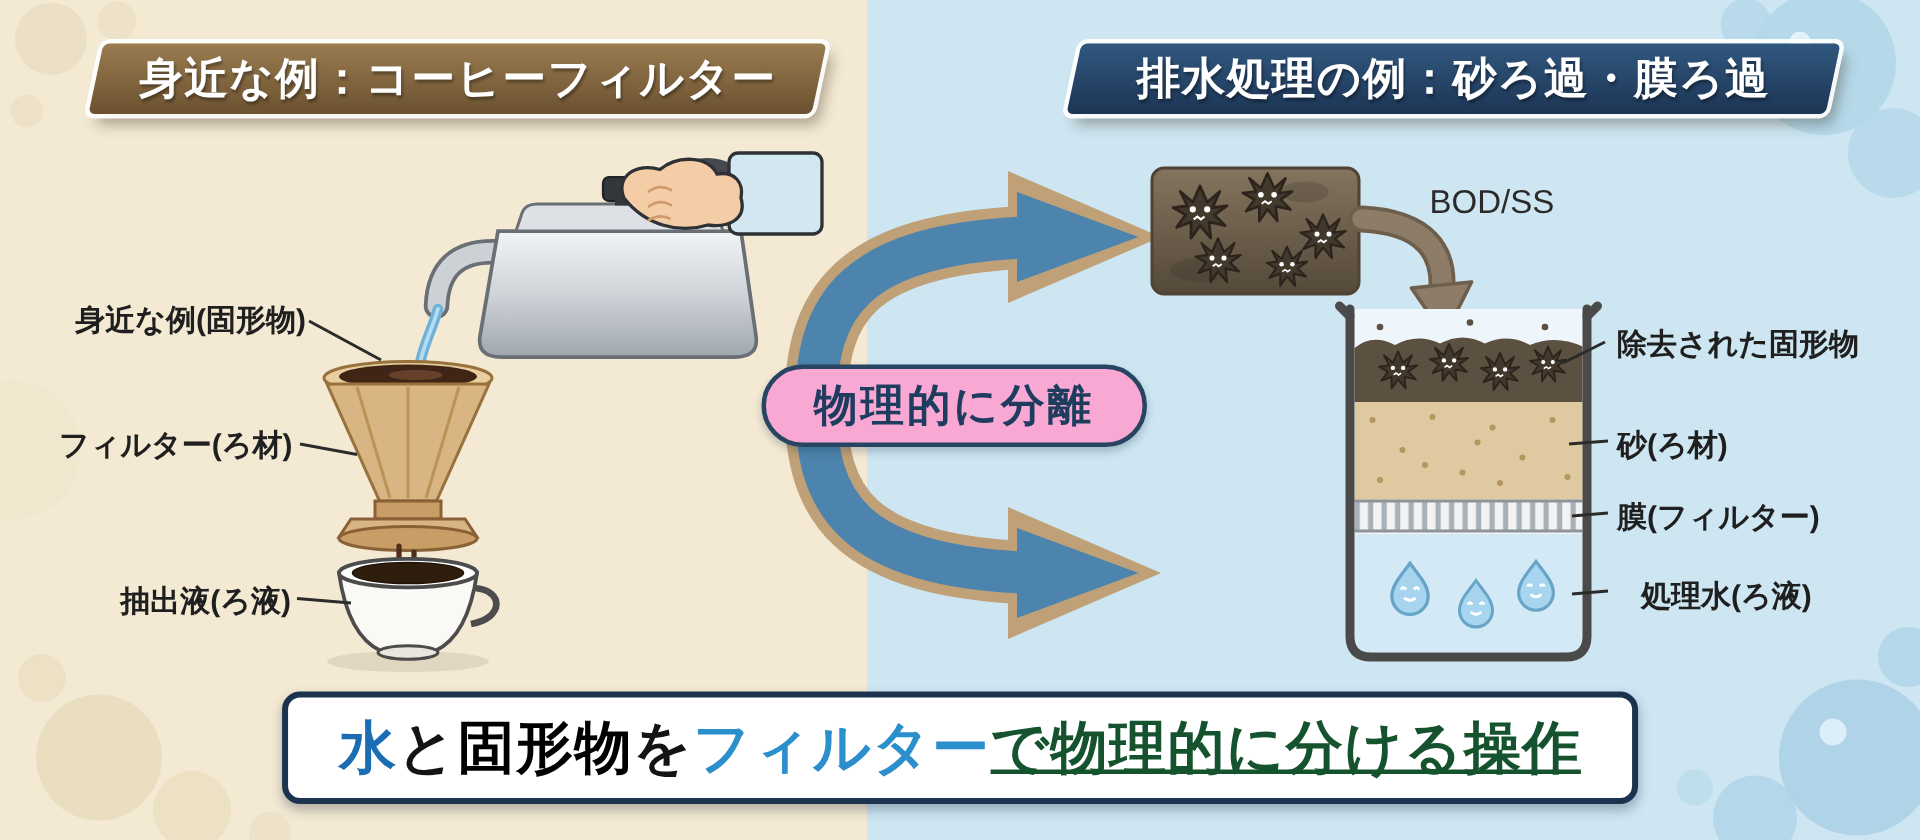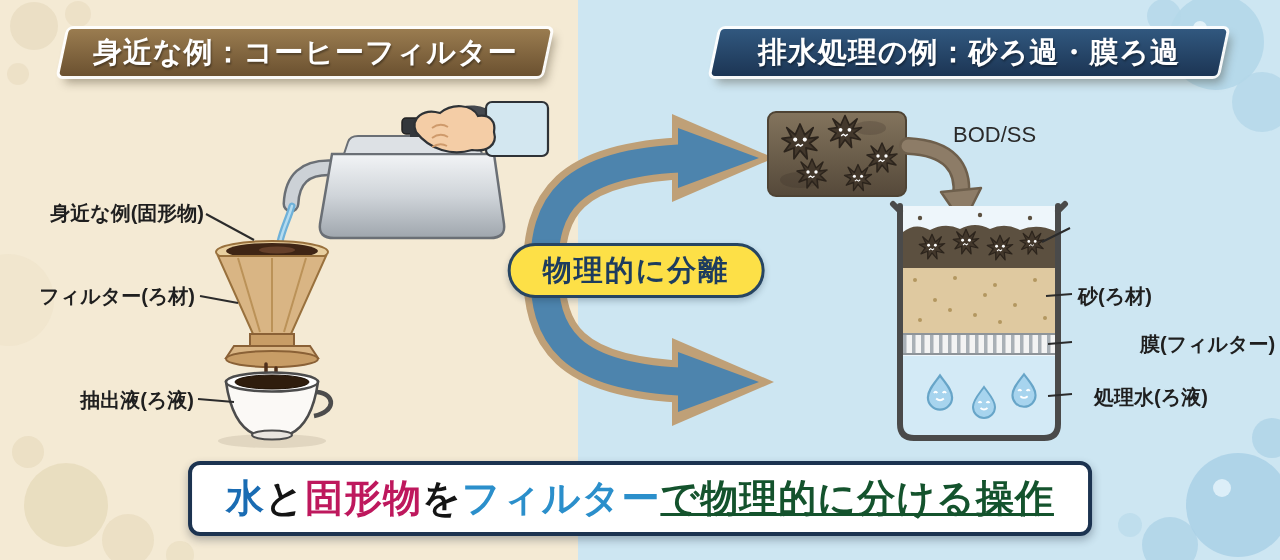--- a/index.html
+++ b/index.html
@@ -17,26 +17,26 @@
   .banner-right { left:716px; width:506px; background:linear-gradient(180deg,#31587f,#1c3554); }
   .banner span { transform:skewX(12deg); color:#ffffff; font-weight:700; font-size:29px;
                  letter-spacing:1px; text-shadow:1px 2px 2px rgba(0,0,0,.35); white-space:nowrap; }
 
   .lbl { position:absolute; font-weight:700; font-size:20px; color:#1f1f1f; white-space:nowrap; }
   #lbl-coffee   { top:200px; right:1076px; }
   #lbl-filter   { top:283px; right:1085px; }
   #lbl-extract  { top:387px; right:1086px; }
   #lbl-removed  { top:216px; left:1078px; }
   #lbl-sand     { top:283px; left:1078px; }
-  #lbl-membrane { top:331px; left:1140px;text-align:right; }
+  #lbl-membrane { top:331px; left:1078px;text-align:right; }
   #lbl-treated  { top:384px; left:1078px;margin-left:16px; }
   #lbl-bodss    { position:absolute; top:122px; left:953px; font-weight:400; font-size:22px; color:#2a2a2a; }
 
   .pill { position:absolute; top:243px; left:636px; transform:translateX(-50%); height:55px;
-          padding:0 32px; background:#fde047; border:3px solid #274562; border-radius:30px;
+          padding:0 32px; background:#f9a8d4; border:3px solid #274562; border-radius:30px;
           display:flex; align-items:center; 
           box-shadow:0 3px 6px rgba(20,40,60,.25);font-family:Liberation Serif, serif; }
   .pill span { font-weight:700; font-size:29px; color:#1d3c5e; white-space:nowrap; letter-spacing:2px; }
 
   .bottom-banner { position:absolute; top:461px; left:50%; transform:translateX(-50%);
           background:#ffffff; border:4px solid #1c3350; border-radius:12px;
           padding:8px 34px; box-shadow:0 4px 8px rgba(20,30,50,.3); white-space:nowrap; }
   .bottom-banner span { font-weight:800; font-size:38px; letter-spacing:1px; }
 </style>
 </head>
@@ -213,25 +213,26 @@
   </div>
   <div class="banner banner-right">
     <span>排水処理の例：砂ろ過・膜ろ過</span>
   </div>
 
   <div class="lbl" id="lbl-coffee">身近な例(固形物)</div>
   <div class="lbl" id="lbl-filter">フィルター(ろ材)</div>
   <div class="lbl" id="lbl-extract">抽出液(ろ液)</div>
 
   <div id="lbl-bodss">BOD/SS</div>
+  <div class="lbl" id="lbl-removed">除去された固形物</div>
   <div class="lbl" id="lbl-sand">砂(ろ材)</div>
   <div class="lbl" id="lbl-membrane">膜(フィルター)</div>
   <div class="lbl" id="lbl-treated">処理水(ろ液)</div>
 
   <div class="pill">
     <span>物理的に分離</span>
   </div>
 
   <div class="bottom-banner">
-    <span><span style="color: rgb(26, 108, 179);">水</span><span style="color: rgb(20, 20, 20);">と</span><span style="color: #be185d;">固形物</span><span style="color: rgb(20, 20, 20);">を</span><span style="color: rgb(43, 143, 203);">フィルター</span><span style="color: #14532d; text-decoration: underline;">で物理的に分ける操作</span></span>
+    <span><span style="color: rgb(26, 108, 179);">水</span><span style="color: rgb(20, 20, 20);">と</span><span style="color: #000000;">固形物</span><span style="color: rgb(20, 20, 20);">を</span><span style="color: rgb(43, 143, 203);">フィルター</span><span style="color: #14532d; text-decoration: underline;">で物理的に分ける操作</span></span>
   </div>
 
 </div>
 
 </body></html>

